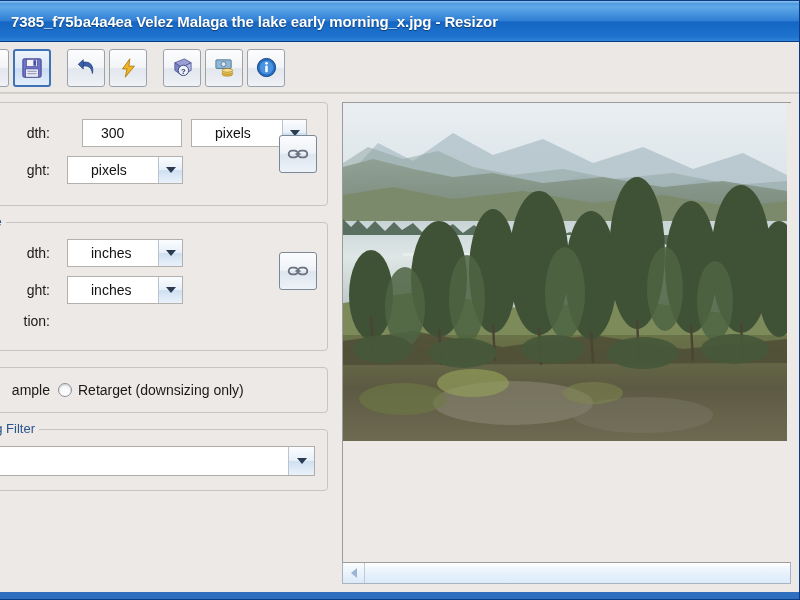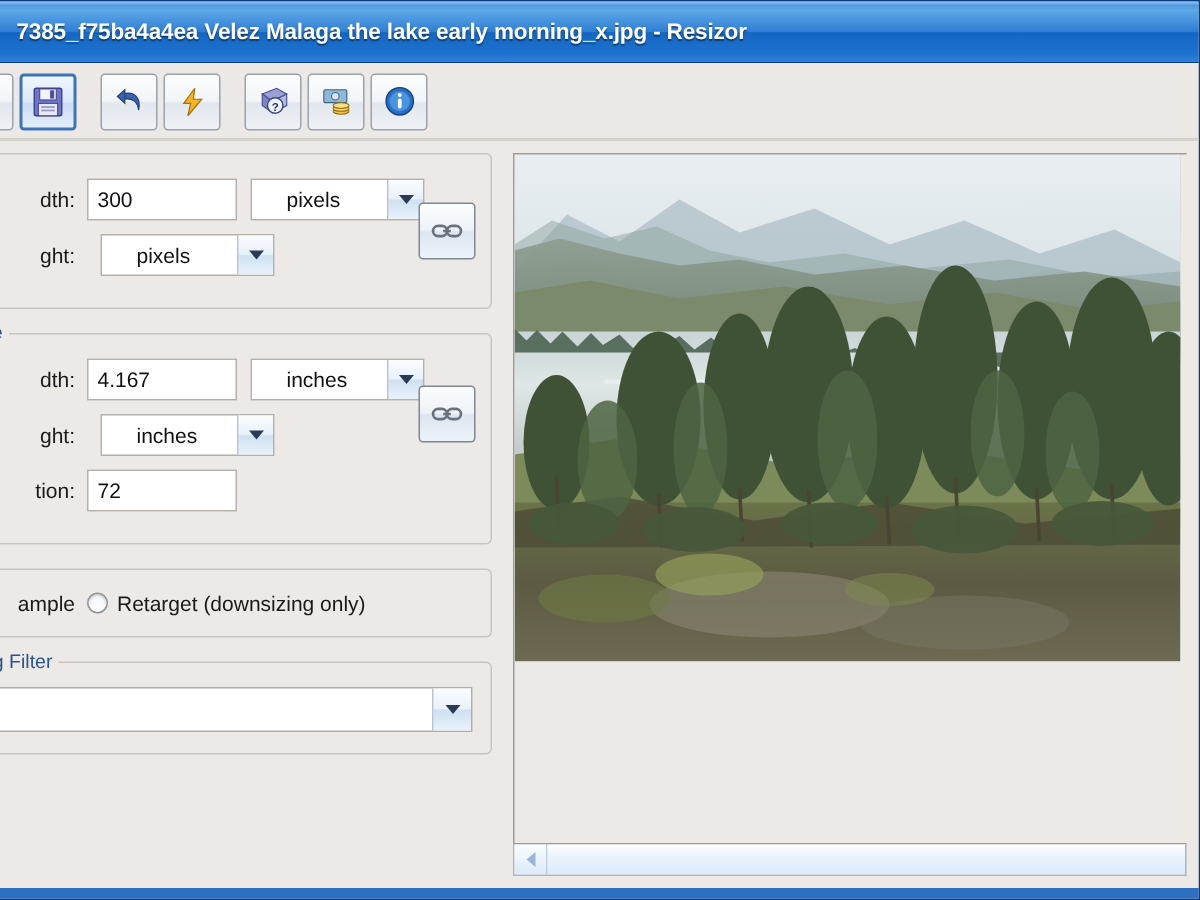--- a/index.html
+++ b/index.html
@@ -151,23 +151,24 @@
   .txtbox {
     width: 100px;
     flex: 0 0 100px;
     height: 28px;
     border: 1px solid #b4b0ac;
     background: #ffffff;
     font-size: 14px;
     color: #111;
     display: flex;
     align-items: center;
-    padding-left: 6px;
+    padding-left: 18px;
     box-sizing: border-box;
     font-family: "Liberation Sans", sans-serif;
+    margin-left: 24px;
   }
   .combo {
     width: 116px;
     flex: 0 0 116px;
     height: 28px;
     margin-left: 9px;
     border: 1px solid #b4b0ac;
     background: #ffffff;
     display: flex;
     align-items: center;
@@ -436,42 +437,40 @@
             </svg>
           </div>
         </div>
       </div>
 
       <div class="groupbox rows-with-link">
         <span class="gb-title">ze</span>
 
         <div class="field-row">
           <span class="field-label">dth:</span>
-          <div class="txtbox">4.167</div>
           <div class="combo">
             <span class="combo-text">inches</span>
             <span class="combo-arrow">
               <span class="chev"></span>
             </span>
           </div>
         </div>
 
         <div class="field-row">
           <span class="field-label">ght:</span>
           <div class="combo">
             <span class="combo-text">inches</span>
             <span class="combo-arrow">
               <span class="chev"></span>
             </span>
           </div>
         </div>
 
         <div class="field-row">
           <span class="field-label">tion:</span>
-          <div class="txtbox">72</div>
         </div>
 
         <div class="link-wrap" style="top:38%;">
           <div class="link-btn">
             <svg width="22" height="16" viewBox="0 0 26 16">
               <rect x="2" y="4" width="11" height="8" rx="4" fill="none" stroke="#6a7280" stroke-width="2.1"></rect>
               <rect x="13" y="4" width="11" height="8" rx="4" fill="none" stroke="#6a7280" stroke-width="2.1"></rect>
               <rect x="10" y="7" width="6" height="2" fill="#6a7280"></rect>
             </svg>
           </div>

